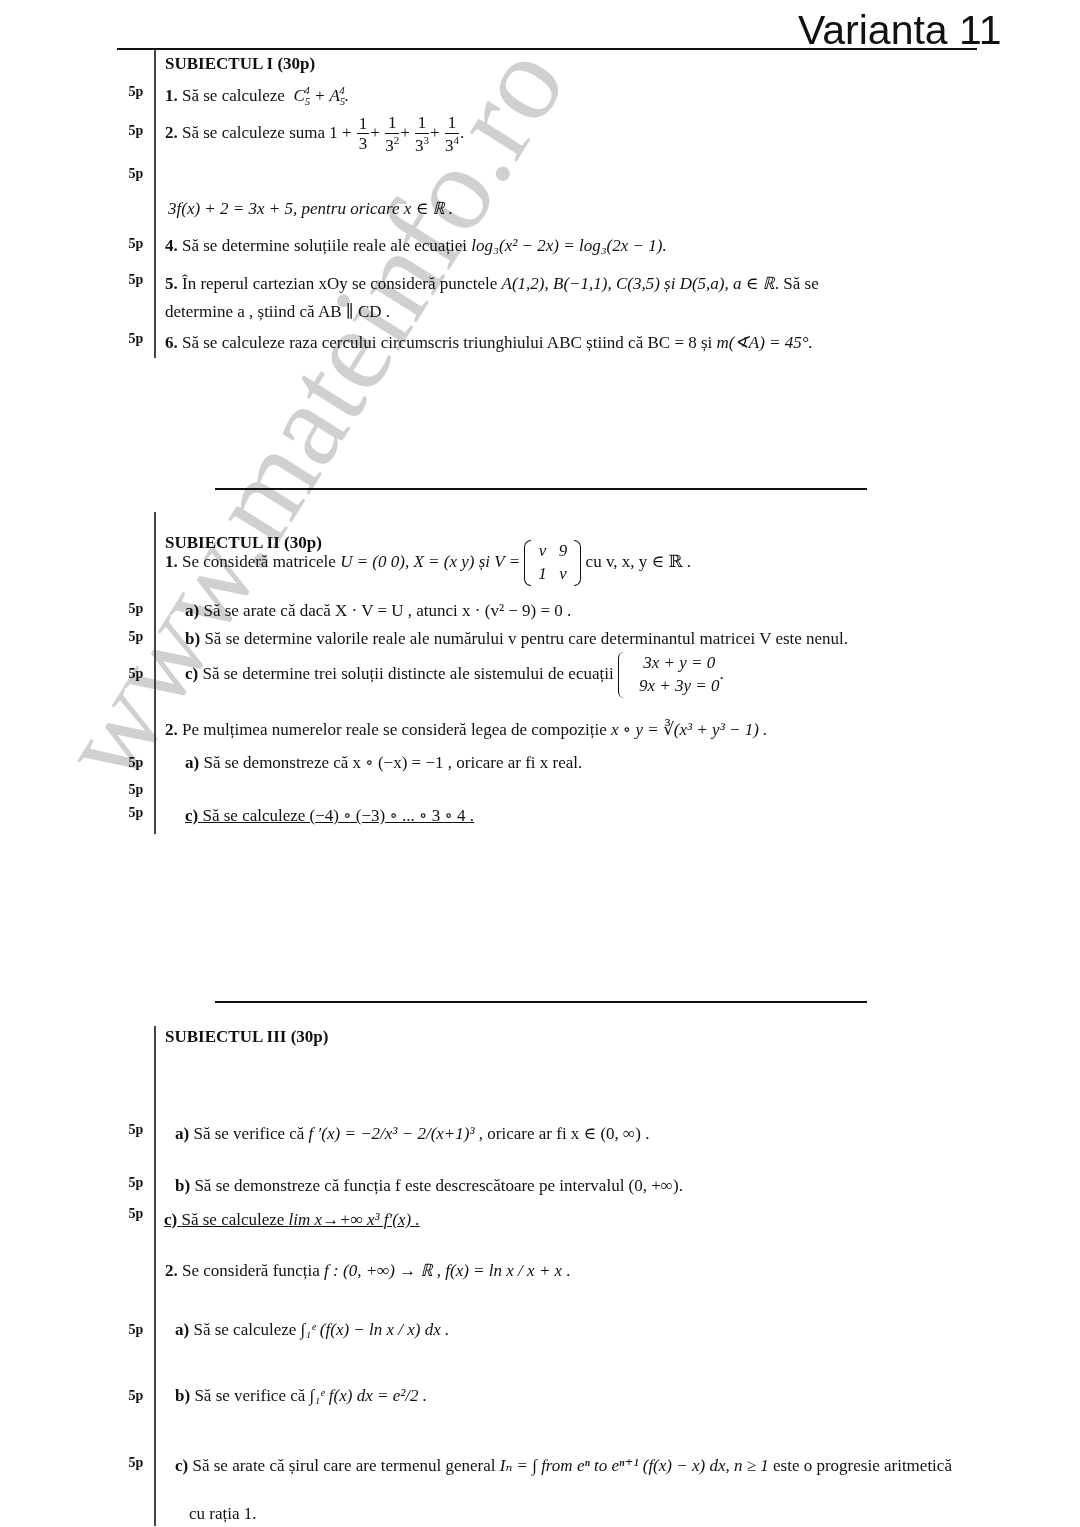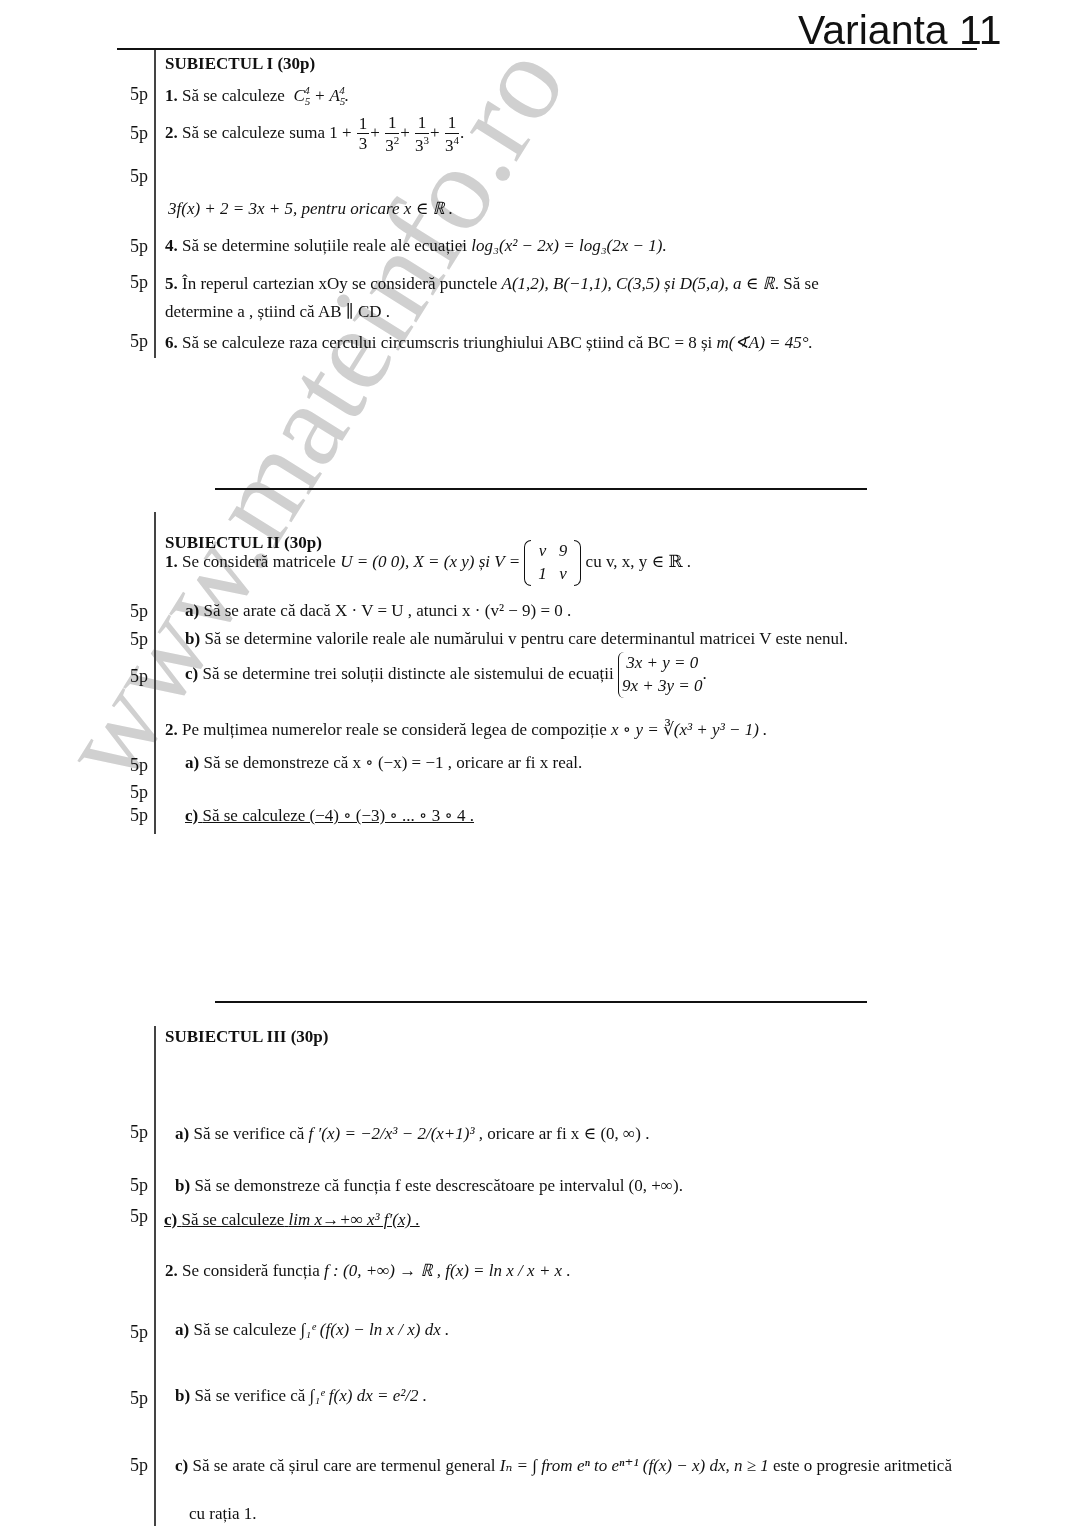--- a/index.html
+++ b/index.html
@@ -10,41 +10,41 @@
   }
   .variant {
     position:absolute; left:798px; top:10px;
     font-family:"Liberation Sans", "DejaVu Sans", sans-serif;
     font-size:41px; color:#111; line-height:1;
   }
   .hline { position:absolute; height:2px; background:#111; }
   .vbar { position:absolute; width:2px; background:#444; }
   .pts {
     position:absolute; left:124px; width:24px;
-    font-weight:normal; font-size:18px; text-align:right;
+    font-weight:bold; font-size:14px; text-align:center;
   }
   .line {
     position:absolute; font-size:17px; white-space:nowrap; line-height:1.2;
   }
   .b { font-weight:bold; }
   .i { font-style:italic; }
   sup, sub { font-size:11px; }
   .frac { display:inline-block; vertical-align:middle; text-align:center; margin:0 1px; }
   .frac > span { display:block; line-height:1.15; }
   .frac .num { border-bottom:1px solid #111; padding:0 2px; }
   .mat { display:inline-block; vertical-align:middle; position:relative; padding:0 8px; }
   .mat:before, .mat:after {
     content:""; position:absolute; top:0; bottom:0; width:6px;
     border:1.5px solid #111; border-radius:50%;
   }
   .mat:before { left:0; border-right:none; border-top-left-radius:60% 20%; border-bottom-left-radius:60% 20%; border-radius:8px 0 0 8px; }
   .mat:after { right:0; border-left:none; border-radius:0 8px 8px 0; }
   .mat table { border-collapse:collapse; font-style:italic; }
   .mat td { padding:0 6px; line-height:1.35; text-align:center; }
-  .sys { display:inline-block; vertical-align:middle; border-left:1.5px solid #111; border-radius:6px 0 0 6px; padding-left:3px; line-height:1.35; }
+  .sys { display:inline-block; vertical-align:middle; border-left:1.5px solid #111; border-radius:6px 0 0 6px; padding-left:20px; line-height:1.35; }
   .watermark {
     position:absolute; left:90px; top:700px;
     font-family:"Liberation Serif", "DejaVu Serif", serif;
     font-size:120px; color:#d0d0d0; white-space:nowrap;
     transform:rotate(-58deg); transform-origin:left center;
     z-index:0; pointer-events:none;
   }
   .layer { position:absolute; left:0; top:0; width:100%; height:100%; z-index:1; }
 </style>
 </head>

